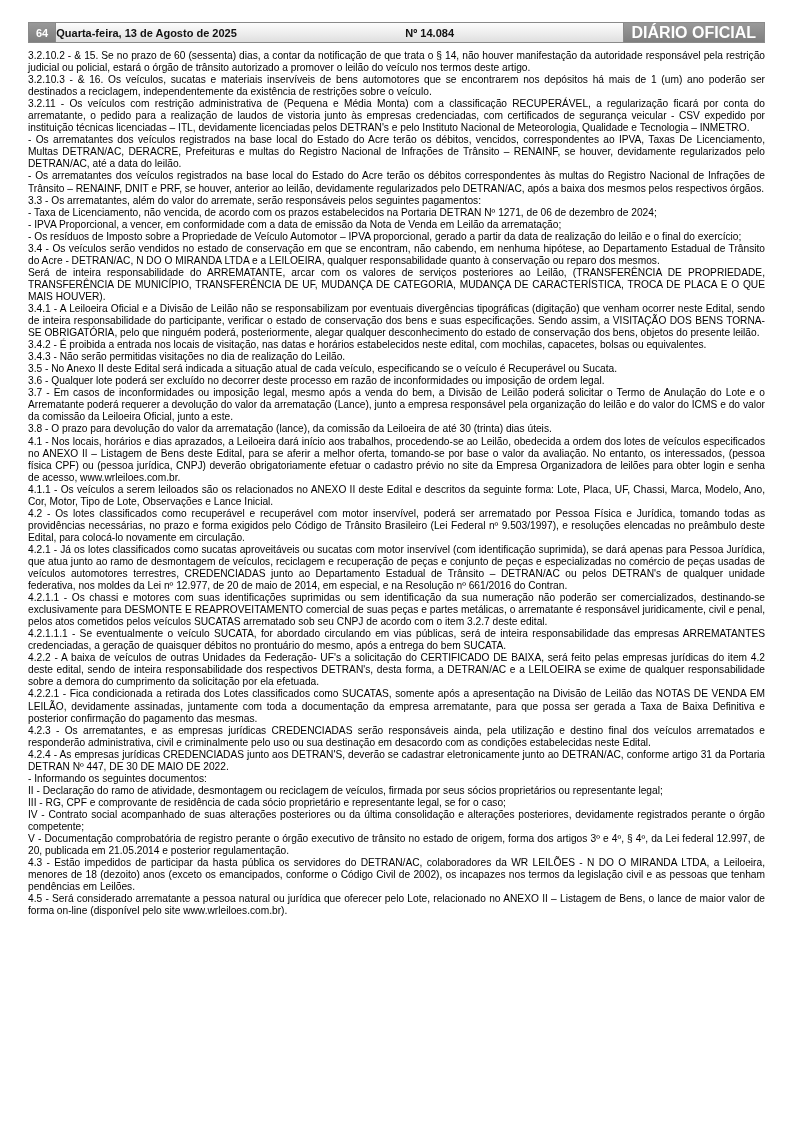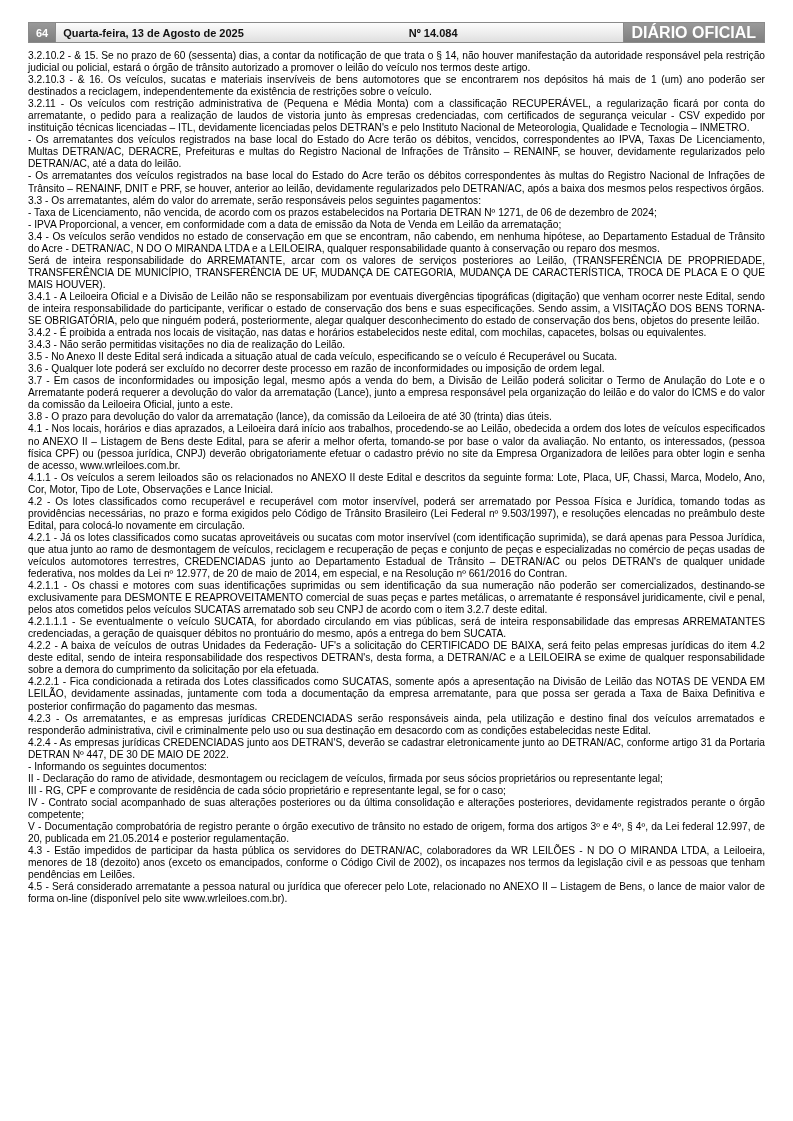--- a/index.html
+++ b/index.html
@@ -38,21 +38,20 @@
     font-weight: bold;
     font-size: 11px;
     padding: 0 7px;
     display: flex;
     align-items: center;
     border-right: 1px solid #8a8a8a;
   }
   .header-date {
     display: flex;
     align-items: center;
-    padding-left: 7px;
     font-weight: bold;
     font-size: 11px;
     color: #111;
     flex: 0 0 auto;
   }
   .header-mid {
     flex: 1 1 auto;
     display: flex;
     align-items: center;
     justify-content: center;
@@ -101,20 +100,21 @@
 
   <div class="content">
     <p>3.2.10.2 - &amp; 15. Se no prazo de 60 (sessenta) dias, a contar da notificação de que trata o § 14, não houver manifestação da autoridade responsável pela restrição judicial ou policial, estará o órgão de trânsito autorizado a promover o leilão do veículo nos termos deste artigo.</p>
     <p>3.2.10.3 - &amp; 16. Os veículos, sucatas e materiais inservíveis de bens automotores que se encontrarem nos depósitos há mais de 1 (um) ano poderão ser destinados a reciclagem, independentemente da existência de restrições sobre o veículo.</p>
     <p>3.2.11 - Os veículos com restrição administrativa de (Pequena e Média Monta) com a classificação RECUPERÁVEL, a regularização ficará por conta do arrematante, o pedido para a realização de laudos de vistoria junto às empresas credenciadas, com certificados de segurança veicular - CSV expedido por instituição técnicas licenciadas – ITL, devidamente licenciadas pelos DETRAN's e pelo Instituto Nacional de Meteorologia, Qualidade e Tecnologia – INMETRO.</p>
     <p>- Os arrematantes dos veículos registrados na base local do Estado do Acre terão os débitos, vencidos, correspondentes ao IPVA, Taxas De Licenciamento, Multas DETRAN/AC, DERACRE, Prefeituras e multas do Registro Nacional de Infrações de Trânsito – RENAINF, se houver, devidamente regularizados pelo DETRAN/AC, até a data do leilão.</p>
     <p>- Os arrematantes dos veículos registrados na base local do Estado do Acre terão os débitos correspondentes às multas do Registro Nacional de Infrações de Trânsito – RENAINF, DNIT e PRF, se houver, anterior ao leilão, devidamente regularizados pelo DETRAN/AC, após a baixa dos mesmos pelos respectivos órgãos.</p>
     <p class="nojust">3.3 - Os arrematantes, além do valor do arremate, serão responsáveis pelos seguintes pagamentos:</p>
     <p class="nojust">- Taxa de Licenciamento, não vencida, de acordo com os prazos estabelecidos na Portaria DETRAN Nº 1271, de 06 de dezembro de 2024;</p>
     <p class="nojust">- IPVA Proporcional, a vencer, em conformidade com a data de emissão da Nota de Venda em Leilão da arrematação;</p>
+    <p class="nojust">- Os resíduos de Imposto sobre a Propriedade de Veículo Automotor – IPVA proporcional, gerado a partir da data de realização do leilão e o final do exercício;</p>
     <p>3.4 - Os veículos serão vendidos no estado de conservação em que se encontram, não cabendo, em nenhuma hipótese, ao Departamento Estadual de Trânsito do Acre - DETRAN/AC, N DO O MIRANDA LTDA e a LEILOEIRA, qualquer responsabilidade quanto à conservação ou reparo dos mesmos.</p>
     <p>Será de inteira responsabilidade do ARREMATANTE, arcar com os valores de serviços posteriores ao Leilão, (TRANSFERÊNCIA DE PROPRIEDADE, TRANSFERÊNCIA DE MUNICÍPIO, TRANSFERÊNCIA DE UF, MUDANÇA DE CATEGORIA, MUDANÇA DE CARACTERÍSTICA, TROCA DE PLACA E O QUE MAIS HOUVER).</p>
     <p>3.4.1 - A Leiloeira Oficial e a Divisão de Leilão não se responsabilizam por eventuais divergências tipográficas (digitação) que venham ocorrer neste Edital, sendo de inteira responsabilidade do participante, verificar o estado de conservação dos bens e suas especificações. Sendo assim, a VISITAÇÃO DOS BENS TORNA-SE OBRIGATÓRIA, pelo que ninguém poderá, posteriormente, alegar qualquer desconhecimento do estado de conservação dos bens, objetos do presente leilão.</p>
     <p class="nojust">3.4.2 - É proibida a entrada nos locais de visitação, nas datas e horários estabelecidos neste edital, com mochilas, capacetes, bolsas ou equivalentes.</p>
     <p class="nojust">3.4.3 - Não serão permitidas visitações no dia de realização do Leilão.</p>
     <p class="nojust">3.5 - No Anexo II deste Edital será indicada a situação atual de cada veículo, especificando se o veículo é Recuperável ou Sucata.</p>
     <p class="nojust">3.6 - Qualquer lote poderá ser excluído no decorrer deste processo em razão de inconformidades ou imposição de ordem legal.</p>
     <p>3.7 - Em casos de inconformidades ou imposição legal, mesmo após a venda do bem, a Divisão de Leilão poderá solicitar o Termo de Anulação do Lote e o Arrematante poderá requerer a devolução do valor da arrematação (Lance), junto a empresa responsável pela organização do leilão e do valor do ICMS e do valor da comissão da Leiloeira Oficial, junto a este.</p>
     <p class="nojust">3.8 - O prazo para devolução do valor da arrematação (lance), da comissão da Leiloeira de até 30 (trinta) dias úteis.</p>
     <p>4.1 - Nos locais, horários e dias aprazados, a Leiloeira dará início aos trabalhos, procedendo-se ao Leilão, obedecida a ordem dos lotes de veículos especificados no ANEXO II – Listagem de Bens deste Edital, para se aferir a melhor oferta, tomando-se por base o valor da avaliação. No entanto, os interessados, (pessoa física CPF) ou (pessoa jurídica, CNPJ) deverão obrigatoriamente efetuar o cadastro prévio no site da Empresa Organizadora de leilões para obter login e senha de acesso, www.wrleiloes.com.br.</p>

